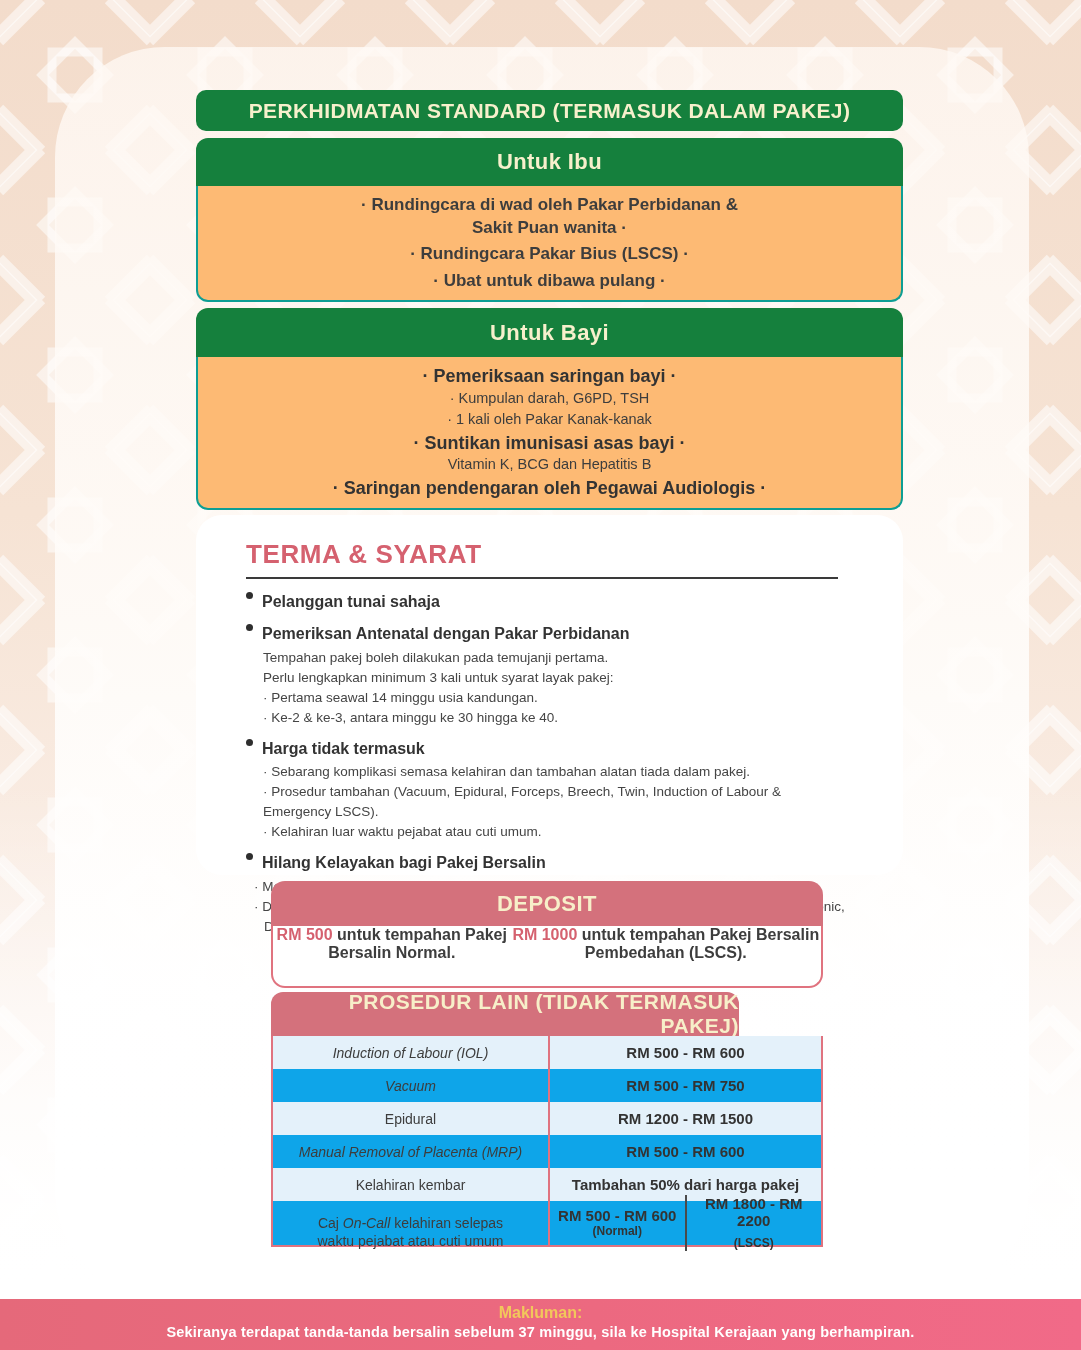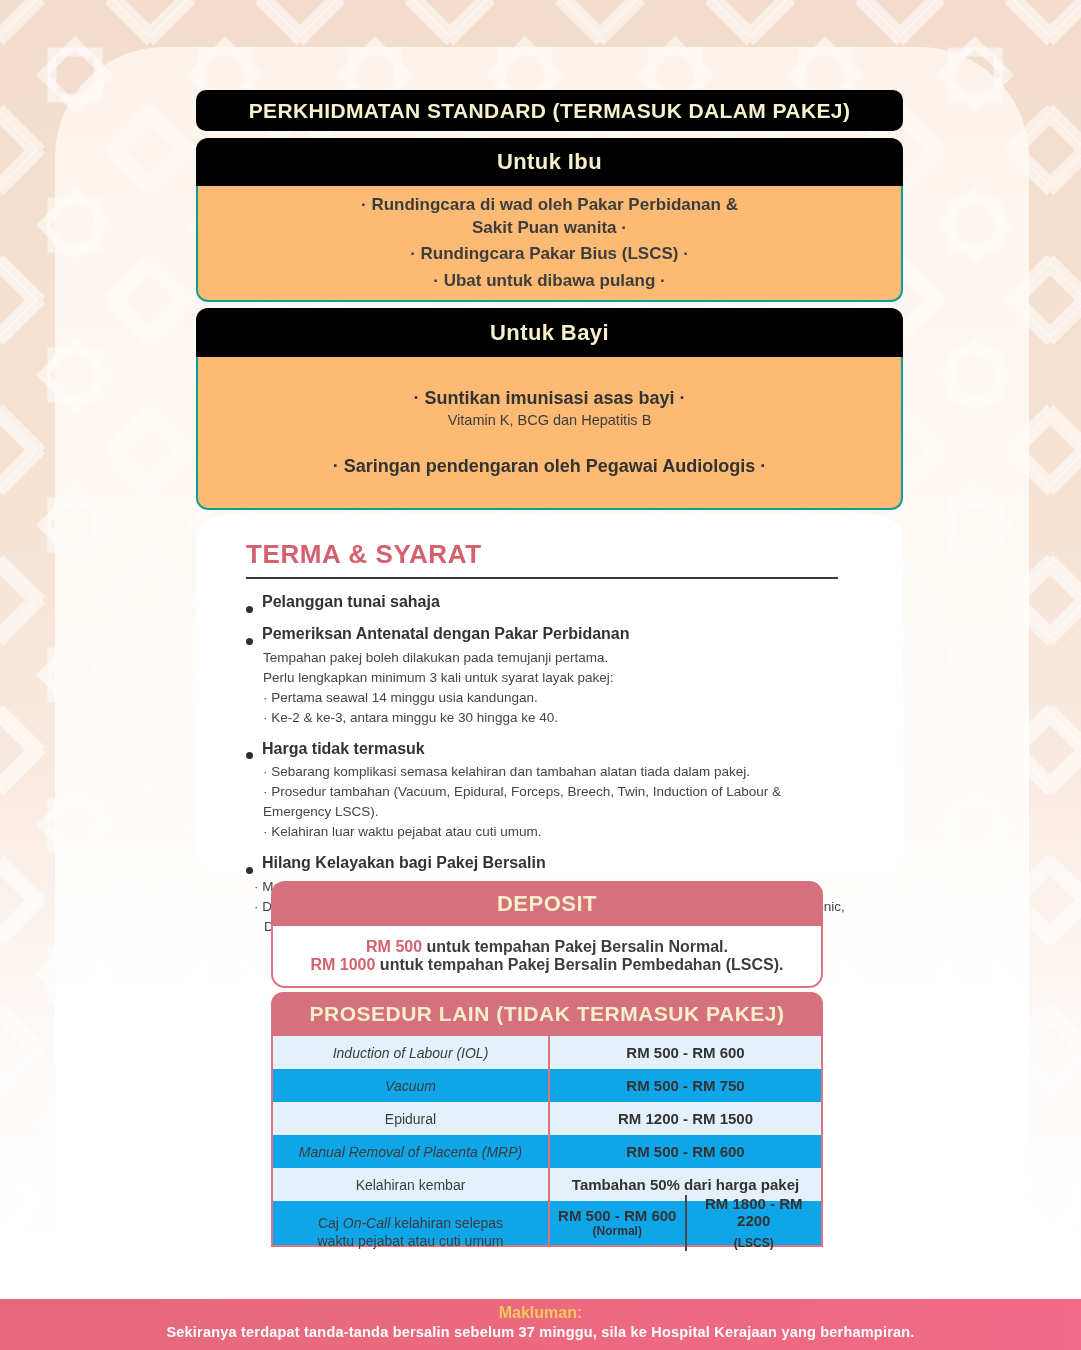--- a/index.html
+++ b/index.html
@@ -9,49 +9,49 @@
     background:linear-gradient(180deg,#F3DCCB 0%,#F6E3D4 38%,#FAEEE6 68%,#FEFBF9 90%,#FFFFFF 97%);
   }
   .pattern-wrap{position:absolute;inset:0;}
   .pattern-wrap svg{width:100%;height:100%;display:block;}
   .bg-fade{position:absolute;inset:0;background:linear-gradient(180deg,rgba(255,255,255,0) 58%,rgba(255,255,255,.85) 88%,#fff 95%);}
   .card{
     position:absolute;left:55px;top:47px;width:974px;height:1253px;border-radius:110px;
     background:linear-gradient(180deg,rgba(255,249,244,.78) 0%,rgba(255,252,249,.9) 45%,rgba(255,255,255,.97) 75%,#fff 95%);
   }
   .abs{position:absolute;}
-  .teal-bar{background:#000000;color:#F7F0CC;font-weight:700;display:flex;align-items:center;justify-content:center;text-align:center;}
+  .teal-bar{background:#15803d;color:#F7F0CC;font-weight:700;display:flex;align-items:center;justify-content:center;text-align:center;}
   .main-header{left:196px;top:90px;width:707px;height:41px;border-radius:10px;font-size:21px;letter-spacing:.4px;}
   .ibu-bar{left:196px;top:138px;width:707px;height:48px;border-radius:12px 12px 0 0;font-size:22px;letter-spacing:.4px;}
   .bayi-bar{left:196px;top:308px;width:707px;height:49px;border-radius:12px 12px 0 0;font-size:22px;letter-spacing:.4px;}
   .teal-box{background:#fdba74;border:2px solid #0D9E94;border-top:none;border-radius:0 0 12px 12px;box-sizing:border-box;}
   .ibu-box{left:196px;top:186px;width:707px;height:116px;display:flex;flex-direction:column;justify-content:space-evenly;padding:4px 24px;}
   .svc{font-size:17px;font-weight:700;color:#3D3D3D;text-align:center;white-space:pre-line;line-height:1.32;}
   .bayi-box{left:196px;top:357px;width:707px;height:153px;display:flex;flex-direction:column;justify-content:space-evenly;padding:6px 24px;}
   .grp{text-align:center;}
   .grp-head{font-size:18px;font-weight:700;color:#333;line-height:1.25;}
   .grp-sub{font-size:14.5px;font-weight:500;color:#3D3D3D;line-height:1.42;}
   .terms-panel{left:196px;top:515px;width:707px;height:360px;background:#fff;border-radius:26px;box-sizing:border-box;padding:24px 58px 0 50px;}
   .terms-title{font-size:26px;font-weight:700;color:#D5616F;letter-spacing:.6px;}
   .terms-divider{height:2px;background:#3A3A3A;width:592px;margin-top:7px;}
   .terms-list{margin-top:13px;}
   .term{margin-bottom:11px;}
-  .term-head{display:flex;align-items:flex-end;gap:9px;}
+  .term-head{display:flex;align-items:flex-start;gap:9px;}
   .dot{width:7px;height:7px;border-radius:50%;background:#2E2E2E;flex:0 0 auto;}
   .term-head-text{font-size:16px;font-weight:700;color:#333;line-height:1.3;}
   .term-lines{padding-left:17px;margin-top:3px;}
   .term-line{font-size:13.5px;color:#454545;line-height:20px;}
   .term-line.cont{padding-left:10px;}
   .rose-bar{background:#D4717C;color:#F7EFC9;font-weight:700;display:flex;align-items:center;justify-content:center;text-align:right;}
   .dep-header{left:271px;top:881px;width:552px;height:45px;border-radius:14px 14px 0 0;font-size:22px;letter-spacing:.5px;}
   .dep-body{left:271px;top:926px;width:552px;height:62px;background:#fff;border:2px solid #E0737F;border-top:none;border-radius:0 0 14px 14px;box-sizing:border-box;
-    display:flex;flex-direction:column;justify-content:center;text-align:center;}
+    display:flex;flex-direction:row;justify-content:center;text-align:center;}
   .dep-line{font-size:16px;font-weight:700;color:#3D3D3D;}
   .amt{color:#D5616F;font-weight:800;}
-  .proc-header{left:271px;top:992px;width:552px;height:44px;border-radius:12px 12px 0 0;font-size:21px;letter-spacing:.5px;}
+  .proc-header{left:271px;top:992px;width:468px;height:44px;border-radius:12px 12px 0 0;font-size:21px;letter-spacing:.5px;}
   .table{left:271px;top:1036px;width:552px;background:#0ea5e9;border:2px solid #E0737F;border-top:none;box-sizing:border-box;}
   .trow{display:flex;height:33px;}
   .trow.blue{background:#E4F1FA;}
   .trow.last{height:44px;}
   .tcell-l{width:277px;flex:0 0 auto;border-right:2px solid #E0737F;display:flex;align-items:center;justify-content:center;text-align:center;box-sizing:border-box;
     font-size:14px;color:#3D3D3D;}
   .tcell-r{flex:1;display:flex;align-items:center;justify-content:center;text-align:center;font-weight:700;font-size:15px;color:#333;}
   .it{font-style:italic;}
   .name-text{white-space:pre-line;line-height:1.3;}
   .split{flex-direction:row;padding:0;}
@@ -99,20 +99,25 @@
 Sakit Puan wanita ·</div>
   <div class="svc">· Rundingcara Pakar Bius (LSCS) ·</div>
   <div class="svc">· Ubat untuk dibawa pulang ·</div>
 </div>
 
 <div class="abs teal-bar bayi-bar">
   <span>Untuk Bayi</span>
 </div>
 <div class="abs teal-box bayi-box">
   <div class="grp">
+    <div class="grp-head">· Pemeriksaan saringan bayi ·</div>
+    <div class="grp-sub">· Kumpulan darah, G6PD, TSH</div>
+    <div class="grp-sub">· 1 kali oleh Pakar Kanak-kanak</div>
+  </div>
+  <div class="grp">
     <div class="grp-head">· Suntikan imunisasi asas bayi ·</div>
     <div class="grp-sub">Vitamin K, BCG dan Hepatitis B</div>
   </div>
   <div class="grp">
     <div class="grp-head">· Saringan pendengaran oleh Pegawai Audiologis ·</div>
   </div>
 </div>
 
 <div class="abs terms-panel">
   <div class="terms-title">TERMA &amp; SYARAT</div>

